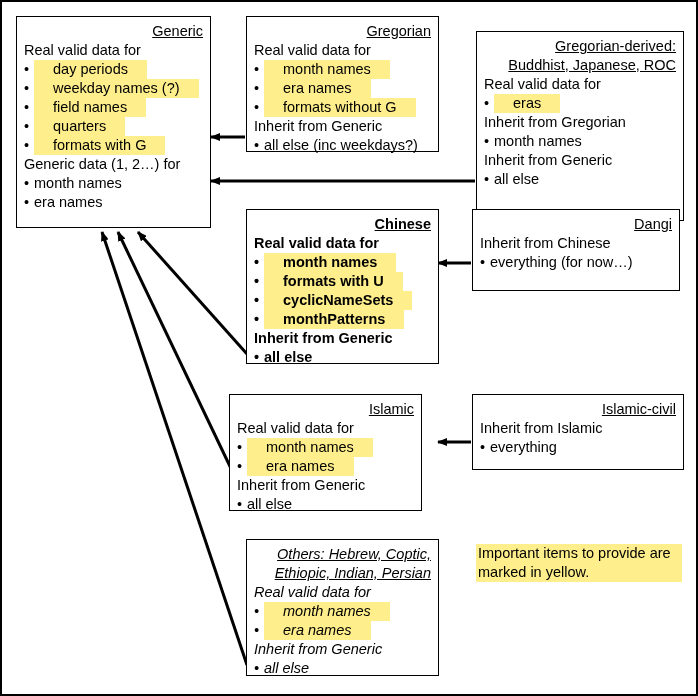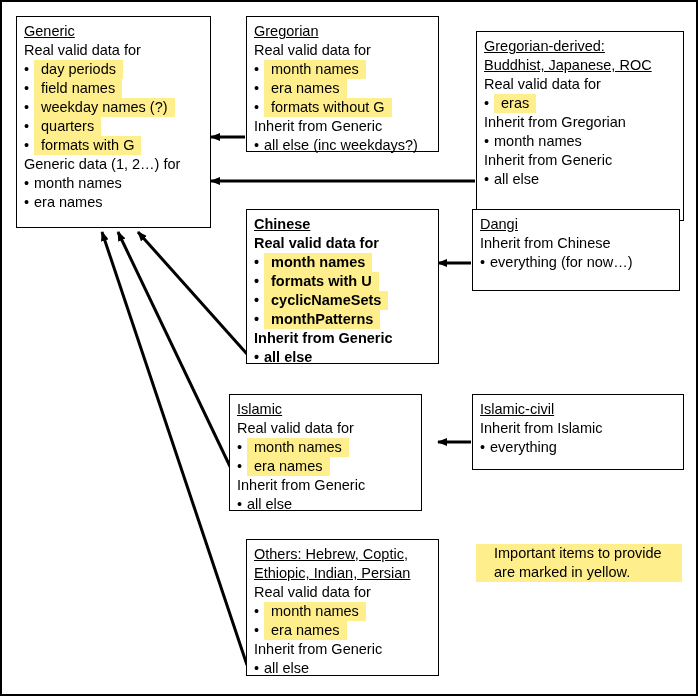--- a/index.html
+++ b/index.html
@@ -25,50 +25,51 @@
     border: 1.5px solid #000000;
     box-sizing: border-box;
     padding: 5px 7px 6px 7px;
     font-size: 14.5px;
     line-height: 19px;
     color: #000000;
   }
   .title {
     text-decoration: underline;
     white-space: nowrap;
+    text-align: right;
   }
   .plain {
     white-space: nowrap;
   }
   .bullet {
     white-space: nowrap;
     padding-left: 10px;
     position: relative;
   }
   .bullet::before {
     content: "\2022";
     position: absolute;
     left: 0px;
     top: 0px;
   }
   .hl {
     background: #ffef8c;
     display: inline-block;
-    padding: 0 7px;
+    padding: 0 19px;
   }
   .note {
     position: absolute;
     font-size: 14.5px;
     line-height: 19px;
     color: #000000;
   }
   .note span {
     background: #ffef8c;
     display: inline-block;
-    padding: 0 18px;
+    padding: 0 2px;
   }
   svg.arrows {
     position: absolute;
     left: 0;
     top: 0;
     width: 698px;
     height: 696px;
     pointer-events: none;
   }
 </style>
@@ -96,22 +97,22 @@
 
     <line x1="245" y1="500" x2="116" y2="230" stroke="#000000" stroke-width="3" marker-end="url(#ah)"></line>
 
     <line x1="245" y1="663" x2="100" y2="230" stroke="#000000" stroke-width="3" marker-end="url(#ah)"></line>
   </svg>
 
   <div class="box" style="left:14px; top:14px; width:195px; height:212px;">
     <div class="title">Generic</div>
     <div class="plain">Real valid data for</div>
     <div class="bullet"><span class="hl">day periods</span></div>
+    <div class="bullet"><span class="hl">weekday names (?)</span></div>
     <div class="bullet"><span class="hl">field names</span></div>
-    <div class="bullet"><span class="hl">weekday names (?)</span></div>
     <div class="bullet"><span class="hl">quarters</span></div>
     <div class="bullet"><span class="hl">formats with G</span></div>
     <div class="plain">Generic data (1, 2…) for</div>
     <div class="bullet"><span>month names</span></div>
     <div class="bullet"><span>era names</span></div>
   </div>
 
   <div class="box" style="left:244px; top:14px; width:193px; height:136px;">
     <div class="title">Gregorian</div>
     <div class="plain">Real valid data for</div>
@@ -158,21 +159,21 @@
     <div class="plain">Inherit from Generic</div>
     <div class="bullet"><span>all else</span></div>
   </div>
 
   <div class="box" style="left:470px; top:392px; width:212px; height:76px;">
     <div class="title">Islamic-civil</div>
     <div class="plain">Inherit from Islamic</div>
     <div class="bullet"><span>everything</span></div>
   </div>
 
-  <div class="box" style="left:244px; top:537px; width:193px; height:137px;">
+  <div class="box" style="left:244px; top:537px; width:193px; height:137px;font-style:italic;">
     <div class="title">Others: Hebrew, Coptic,</div>
     <div class="title">Ethiopic, Indian, Persian</div>
     <div class="plain">Real valid data for</div>
     <div class="bullet"><span class="hl">month names</span></div>
     <div class="bullet"><span class="hl">era names</span></div>
     <div class="plain">Inherit from Generic</div>
     <div class="bullet"><span>all else</span></div>
   </div>
 
   <div class="note" style="left:474px; top:542px; width:206px;">

